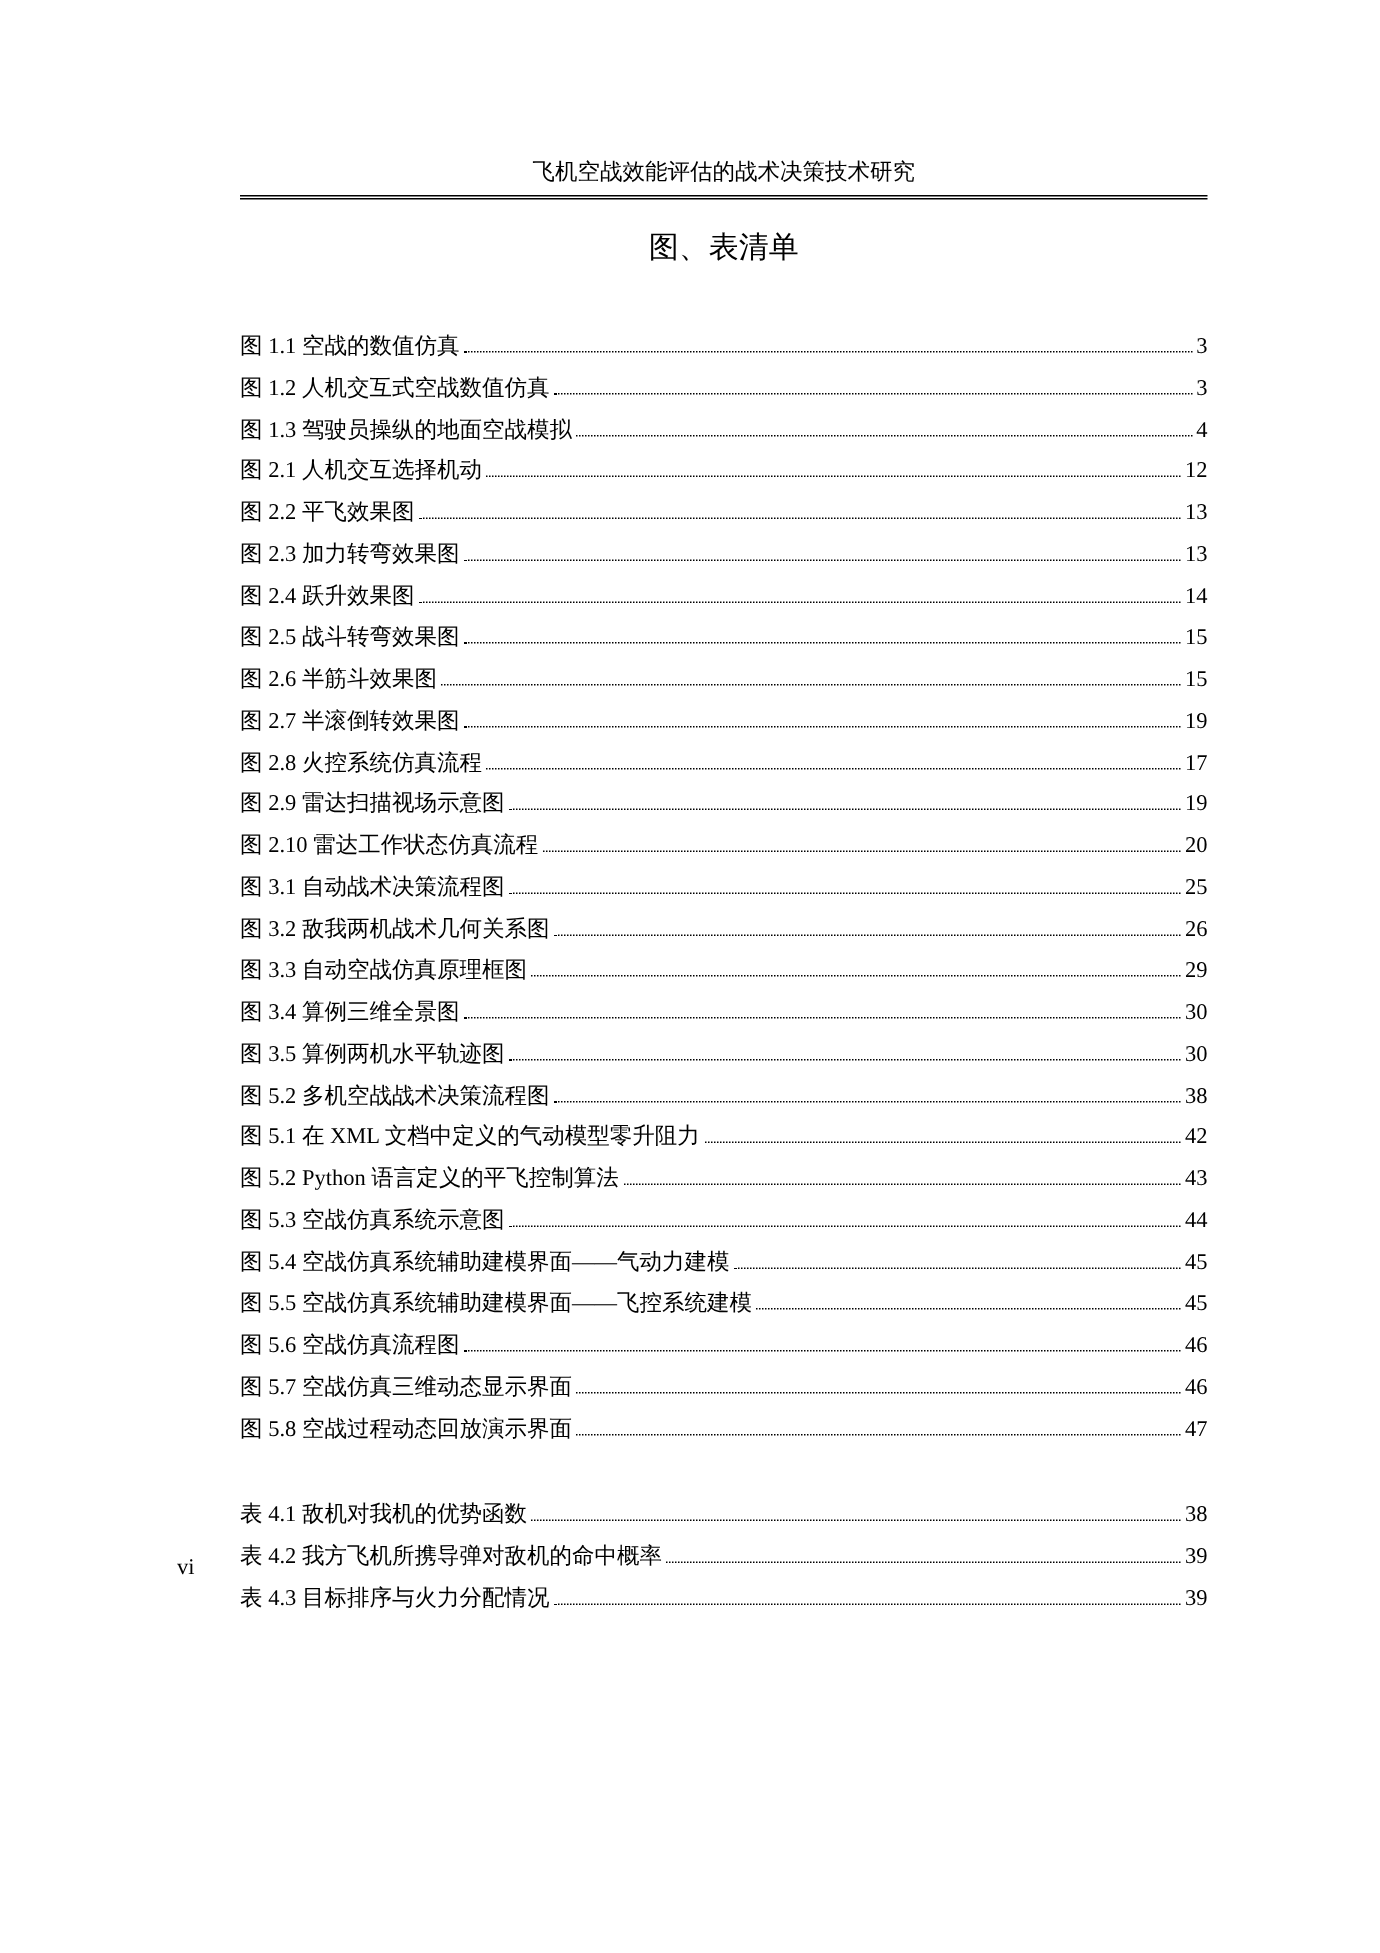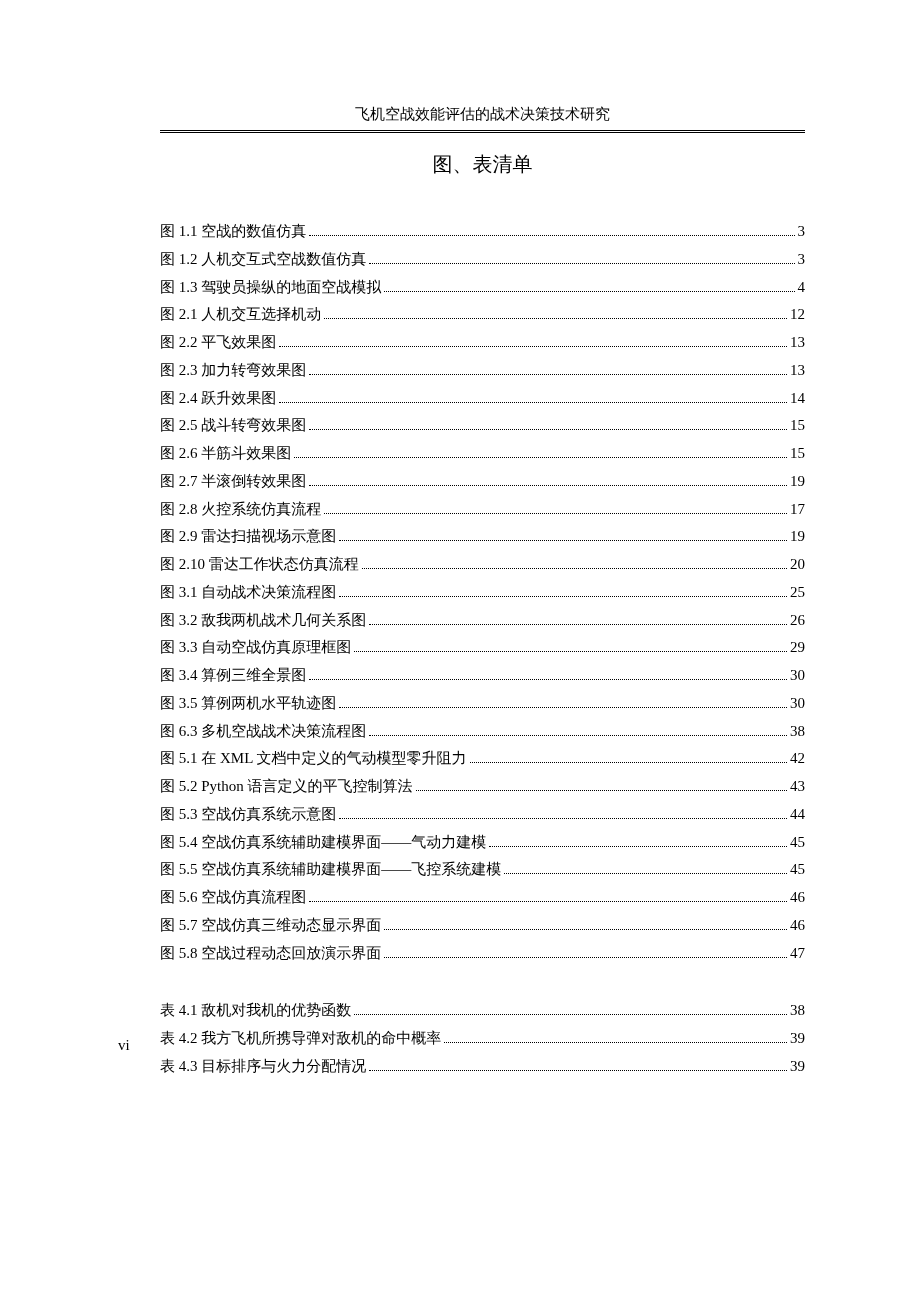--- a/index.html
+++ b/index.html
@@ -155,21 +155,21 @@
         <span class="toc-label">图 3.4  算例三维全景图</span>
         <span class="toc-leader"></span>
         <span class="toc-page">30</span>
       </div>
       <div class="toc-entry">
         <span class="toc-label">图 3.5  算例两机水平轨迹图</span>
         <span class="toc-leader"></span>
         <span class="toc-page">30</span>
       </div>
       <div class="toc-entry">
-        <span class="toc-label">图 6.3  多机空战战术决策流程图</span>
+        <span class="toc-label">图 5.2  多机空战战术决策流程图</span>
         <span class="toc-leader"></span>
         <span class="toc-page">38</span>
       </div>
       <div class="toc-entry">
         <span class="toc-label">图 5.1  在 XML 文档中定义的气动模型零升阻力</span>
         <span class="toc-leader"></span>
         <span class="toc-page">42</span>
       </div>
       <div class="toc-entry">
         <span class="toc-label">图 5.2 Python 语言定义的平飞控制算法</span>

